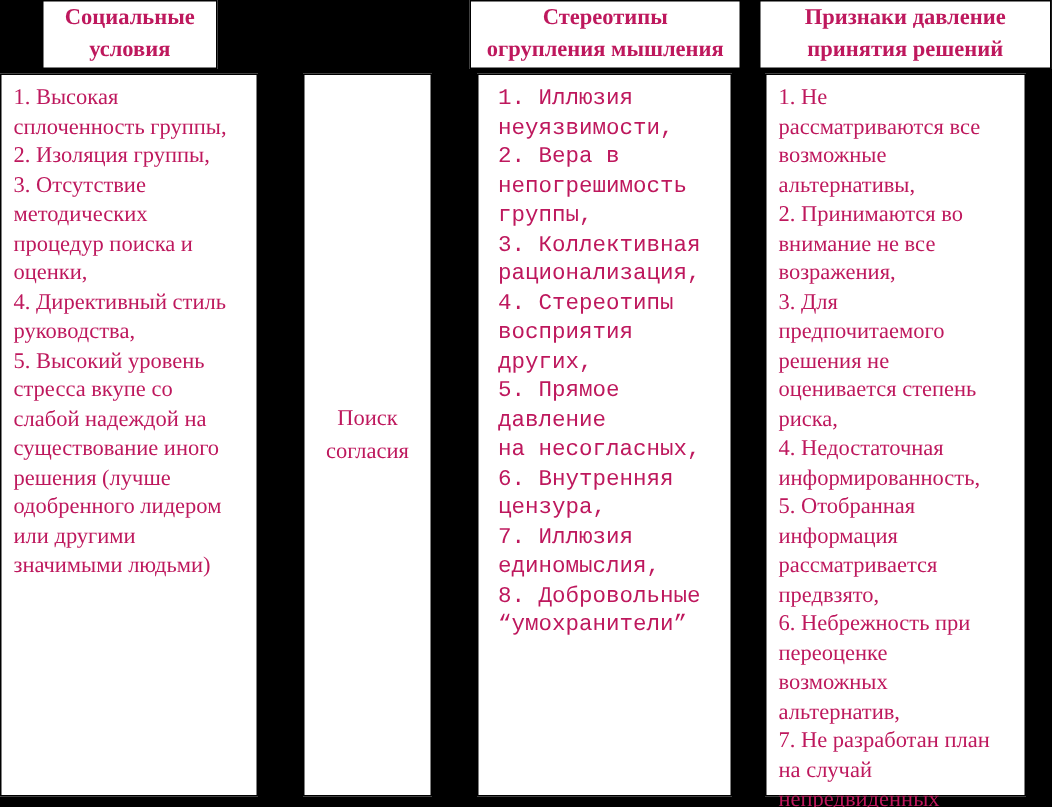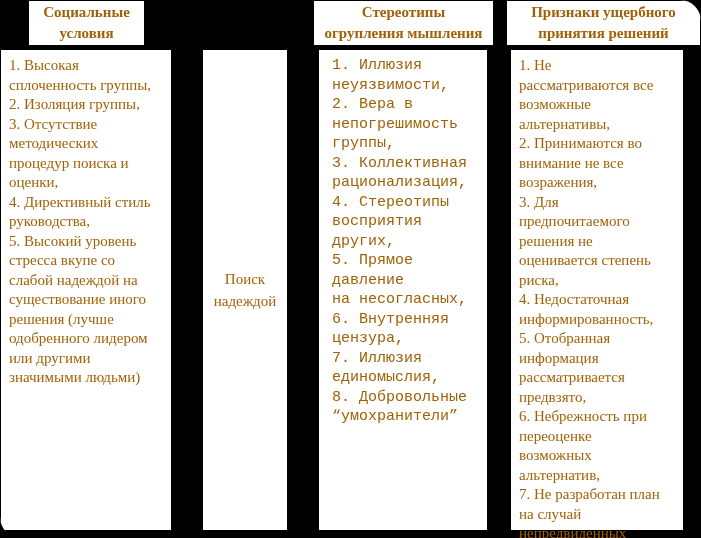--- a/index.html
+++ b/index.html
@@ -6,23 +6,22 @@
     margin: 0;
     padding: 0;
     background: #000000;
   }
   .canvas {
     position: relative;
     width: 701px;
     height: 538px;
     background: #000000;
     font-family: "Liberation Serif", "DejaVu Serif", serif;
-    color: #a16207;
+    color: #be185d;
     overflow: hidden;
-    border-radius: 21px;
   }
   .box {
     position: absolute;
     background: #ffffff;
     border: 1px solid #000000;
     box-sizing: border-box;
   }
   .header-box {
     top: 0;
     height: 46px;
@@ -67,21 +66,21 @@
 <body>
 
 <div class="canvas">
 
   <div class="box header-box hdr-social">Социальные
 условия</div>
 
   <div class="box header-box hdr-manif">Стереотипы
 огрупления мышления</div>
 
-  <div class="box header-box hdr-signs">Признаки ущербного
+  <div class="box header-box hdr-signs">Признаки давление
 принятия решений</div>
 
   <div class="box body-box body-social">1. Высокая
 сплоченность группы,
 2. Изоляция группы,
 3. Отсутствие
 методических
 процедур поиска и
 оценки,
 4. Директивный стиль
@@ -89,21 +88,21 @@
 5. Высокий уровень
 стресса вкупе со
 слабой надеждой на
 существование иного
 решения (лучше
 одобренного лидером
 или другими
 значимыми людьми)</div>
 
   <div class="box connector-box">Поиск
-надеждой</div>
+согласия</div>
 
   <div class="box body-box body-manif">1. Иллюзия
 неуязвимости,
 2. Вера в
 непогрешимость
 группы,
 3. Коллективная
 рационализация,
 4. Стереотипы
 восприятия других,

